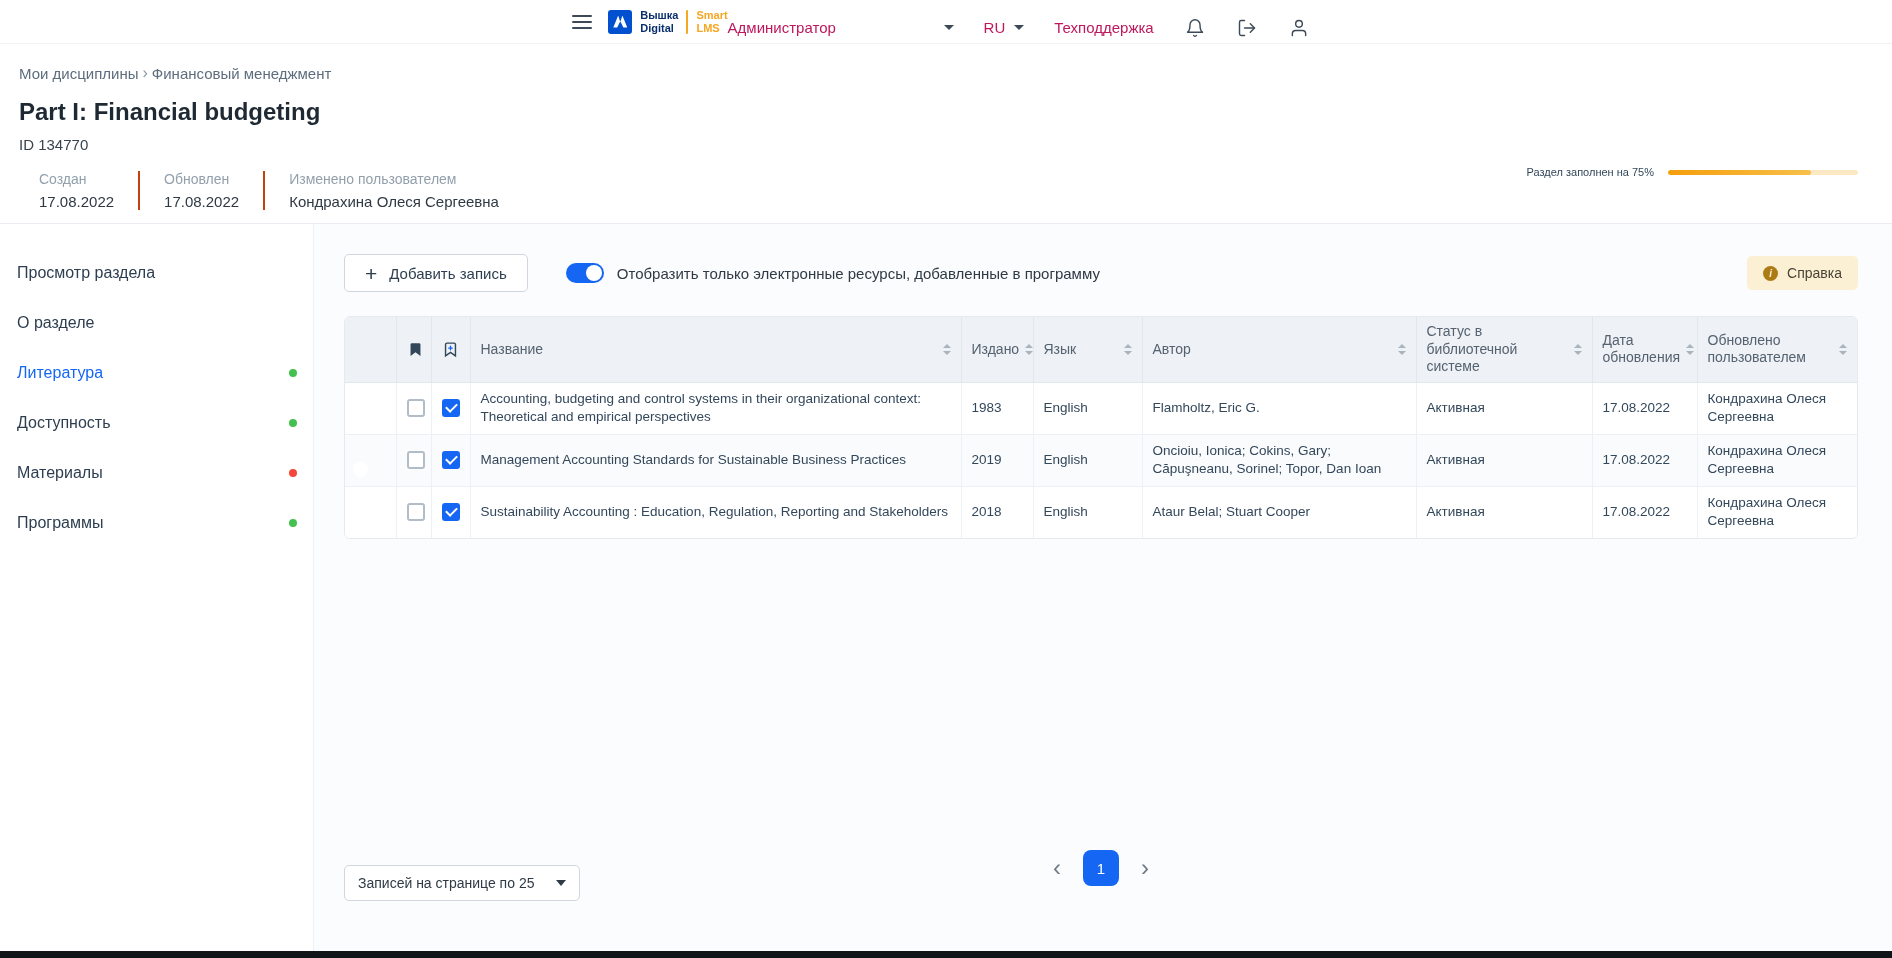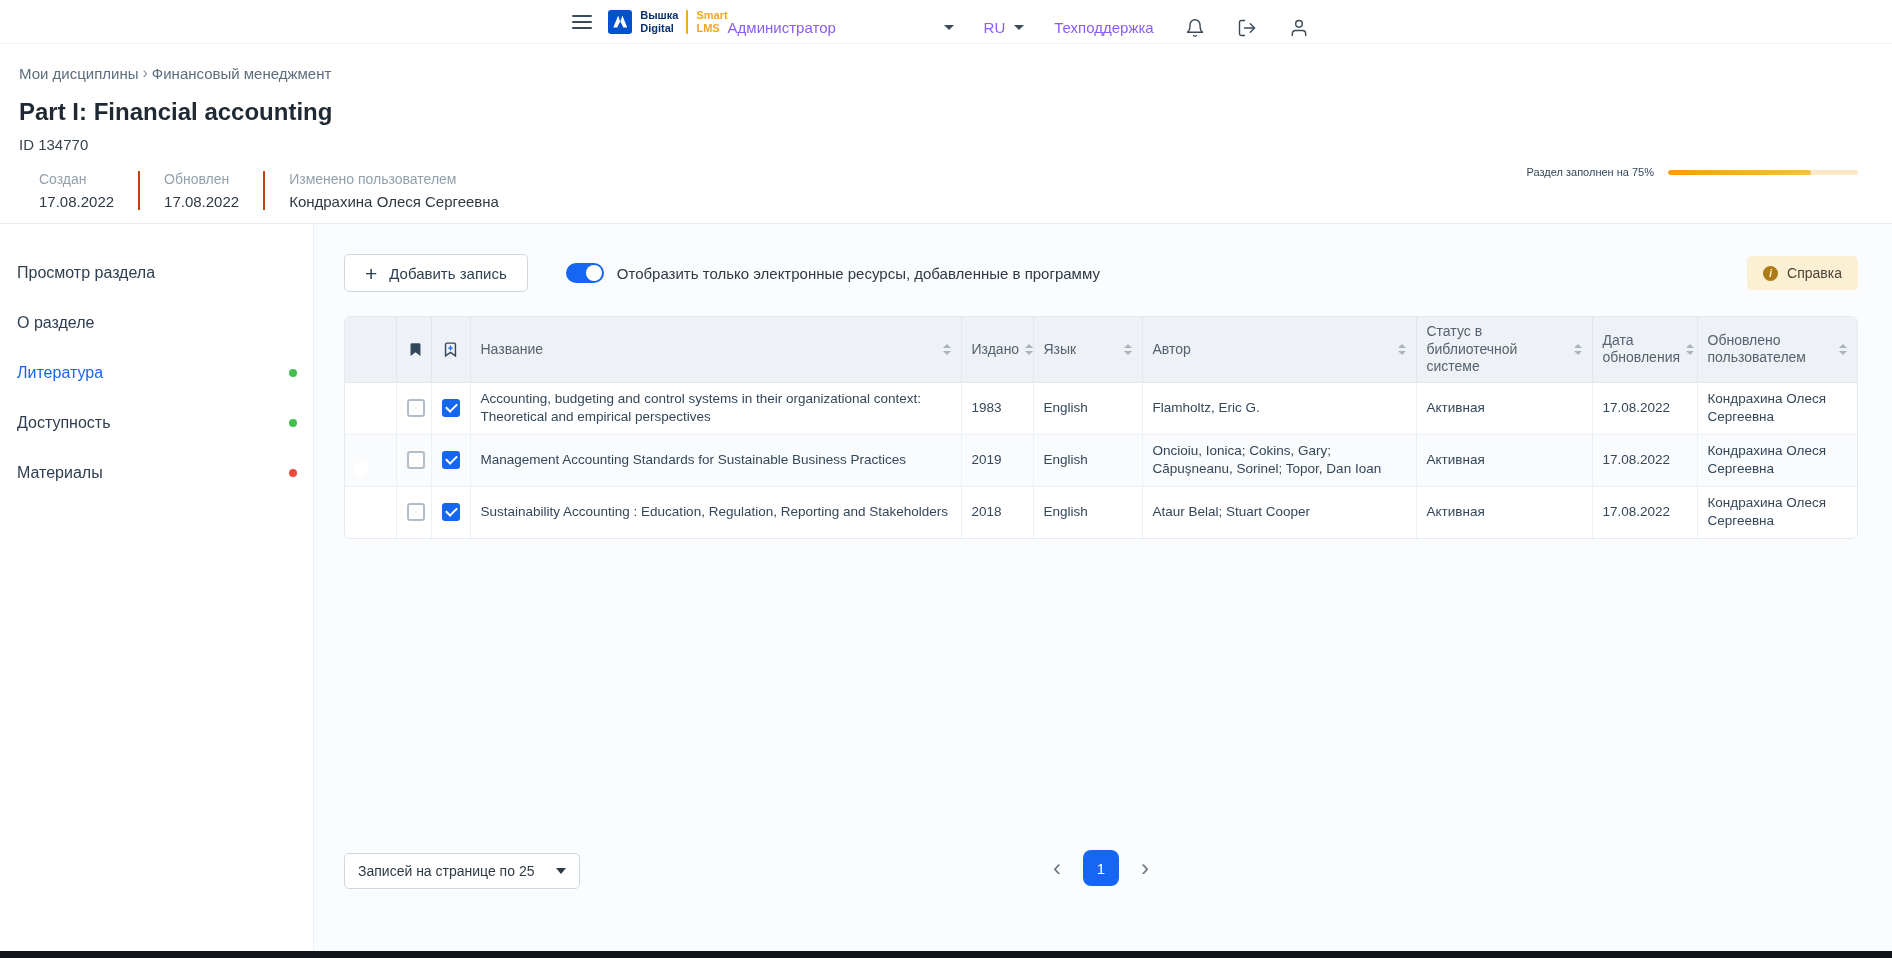--- a/index.html
+++ b/index.html
@@ -13,21 +13,21 @@
   .hamburger { width: 20px; display: flex; flex-direction: column; gap: 4px; cursor: pointer; }
   .hamburger i { display: block; height: 2px; background: #3c4a57; border-radius: 1px; }
   .brand { display: flex; align-items: center; gap: 8px; cursor: pointer; }
   .brand-logo { width: 24px; height: 24px; background: #0050cf; border-radius: 3px; position: relative; }
   .brand-logo::after { content: ""; position: absolute; left: 5px; right: 5px; top: 6px; bottom: 6px; background: #fff;
     clip-path: polygon(0 100%, 35% 0, 50% 55%, 65% 0, 100% 100%, 72% 100%, 50% 48%, 28% 100%); }
   .brand-name, .brand-prod { font-size: 11px; font-weight: 700; line-height: 1.12; }
   .brand-name { color: #0b2f6e; }
   .brand-sep { width: 2px; height: 24px; background: #f5a623; border-radius: 1px; }
   .brand-prod { color: #f5a623; }
-  .tb-right { display: flex; align-items: center; gap: 30px; font-size: 15px; color: #8b5cf6; margin-top: 12px; }
+  .tb-right { display: flex; align-items: center; gap: 30px; font-size: 15px; color: #be185d; margin-top: 12px; }
   .dd-caret { width: 0; height: 0; border-left: 5px solid transparent; border-right: 5px solid transparent; border-top: 5px solid #3c4a57; }
   .role-dd { width: 226px; display: flex; align-items: center; justify-content: space-between; cursor: pointer; }
   .lang-dd { display: flex; align-items: center; gap: 9px; cursor: pointer; }
   .support-link { cursor: pointer; }
   .icon-btn { width: 22px; height: 22px; display: flex; align-items: center; justify-content: center; cursor: pointer; }
   .icon-btn svg { width: 20px; height: 20px; stroke: #3c4a57; fill: none; stroke-width: 1.7; stroke-linecap: round; stroke-linejoin: round; }
 
   
   .page-header { background: #fff; border-bottom: 1px solid #e9edf1; padding: 20px 0 0 19px; height: 180px; flex: 0 0 180px; position: relative; }
   .breadcrumb { display: flex; align-items: center; gap: 4px; font-size: 15px; color: #5d6d7d; margin-bottom: 16px; }
@@ -93,21 +93,21 @@
   .sw-cell { text-align: center; }
   .sw-cell .switch { margin: 0 auto; width: 36px; height: 19px; }
   .sw-cell .switch::after { width: 15px; height: 15px; }
   .cb-cell { text-align: center; }
   .cb { width: 18px; height: 18px; border: 2px solid #b3bdc7; border-radius: 3px; background: #fff; display: inline-block; vertical-align: middle; cursor: pointer; position: relative; }
   .cb.checked { background: #1567f3; border-color: #1567f3; }
   .cb.checked::after { content: ""; position: absolute; left: 4px; top: 0px; width: 5px; height: 9px; border: solid #fff; border-width: 0 2px 2px 0; transform: rotate(45deg); }
 
   
   .content-footer { margin-top: 310px; display: flex; align-items: center; justify-content: center; position: relative; height: 38px; }
-  .page-size { position: absolute; left: 0; top: 4px; width: 236px; height: 36px; border: 1px solid #cfd6dd; border-radius: 5px; background: #fff; display: flex; align-items: center; justify-content: space-between; padding: 0 13px; font-size: 14px; color: #2f3a45; cursor: pointer; }
+  .page-size { position: absolute; left: 0; top: 16px; width: 236px; height: 36px; border: 1px solid #cfd6dd; border-radius: 5px; background: #fff; display: flex; align-items: center; justify-content: space-between; padding: 0 13px; font-size: 14px; color: #2f3a45; cursor: pointer; }
   .select-caret { width: 0; height: 0; border-left: 5px solid transparent; border-right: 5px solid transparent; border-top: 6px solid #2f3a45; }
   .pagination { display: flex; align-items: center; gap: 20px; }
   .pg-nav { font-size: 24px; color: #6e7a86; cursor: pointer; line-height: 1; padding: 0 2px; }
   .pg-current { width: 36px; height: 36px; border-radius: 8px; background: #1567f3; color: #fff; font-size: 15px; display: flex; align-items: center; justify-content: center; cursor: pointer; }
 
   .bottom-strip { height: 7px; flex: 0 0 7px; background: #11151a; }
 </style>
 </head>
 <body>
 
@@ -164,21 +164,21 @@
       </span>
     </div>
   </header>
 
   <section class="page-header">
     <nav class="breadcrumb">
       <span class="crumb">Мои дисциплины</span>
       <span class="crumb-sep">›</span>
       <span class="crumb">Финансовый менеджмент</span>
     </nav>
-    <h1 class="page-title">Part I: Financial accounting</h1>
+    <h1 class="page-title">Part I: Financial budgeting</h1>
     <div class="page-id">ID 134770</div>
     <div class="meta-row">
       <div class="meta">
         <div class="meta-label">Создан</div>
         <div class="meta-value">17.08.2022</div>
       </div>
       <div class="meta">
         <div class="meta-label">Обновлен</div>
         <div class="meta-value">17.08.2022</div>
       </div>
@@ -208,20 +208,24 @@
         <span>Литература</span>
         <span class="dot green"></span>
       </div>
       <div class="side-item">
         <span>Доступность</span>
         <span class="dot green"></span>
       </div>
       <div class="side-item">
         <span>Материалы</span>
         <span class="dot red"></span>
+      </div>
+      <div class="side-item">
+        <span>Программы</span>
+        <span class="dot green"></span>
       </div>
     </nav>
 
     <main class="content">
 
 
       <div class="toolbar">
         <button class="add-btn">
           <span class="plus-glyph">+</span>
           <span>Добавить запись</span>

